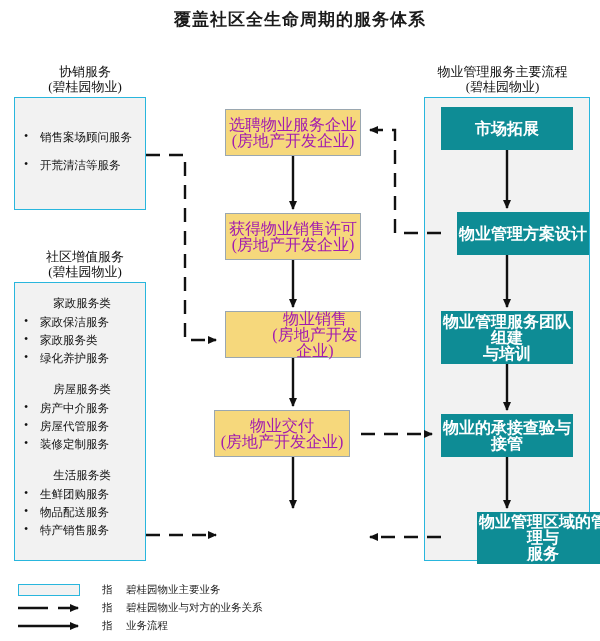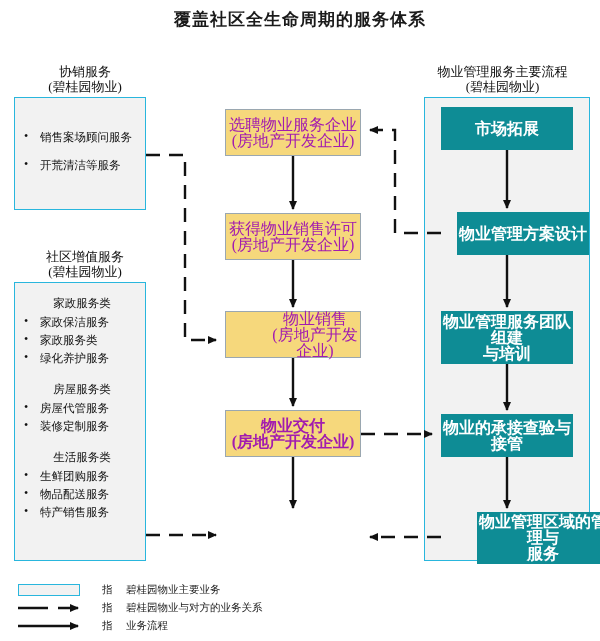--- a/index.html
+++ b/index.html
@@ -144,20 +144,21 @@
       <div class="grp-head">家政服务类</div>
       <ul>
         <li>家政保洁服务</li>
         <li>家政服务类</li>
         <li>绿化养护服务</li>
       </ul>
     </div>
     <div class="grp">
       <div class="grp-head">房屋服务类</div>
       <ul>
+        <li>房产中介服务</li>
         <li>房屋代管服务</li>
         <li>装修定制服务</li>
       </ul>
     </div>
     <div class="grp">
       <div class="grp-head">生活服务类</div>
       <ul>
         <li>生鲜团购服务</li>
         <li>物品配送服务</li>
         <li>特产销售服务</li>
@@ -173,21 +174,21 @@
   <div class="node yellow" style="left:225px;top:213px;width:136px;height:47px;">
     <div>获得物业销售许可</div>
     <div>(房地产开发企业)</div>
   </div>
 
   <div class="node yellow" style="left:225px;top:311px;width:136px;height:47px;padding-left:44px;">
     <div>物业销售</div>
     <div>(房地产开发企业)</div>
   </div>
 
-  <div class="node yellow" style="left:225px;top:410px;width:136px;height:47px;font-weight:bold;">
+  <div class="node yellow" style="left:214px;top:410px;width:136px;height:47px;">
     <div>物业交付</div>
     <div>(房地产开发企业)</div>
   </div>
 
 
   <div class="node teal" style="left:441px;top:107px;width:132px;height:43px;">
     <div>市场拓展</div>
   </div>
 
   <div class="node teal" style="left:441px;top:212px;width:132px;height:43px;margin-left:16px;">

